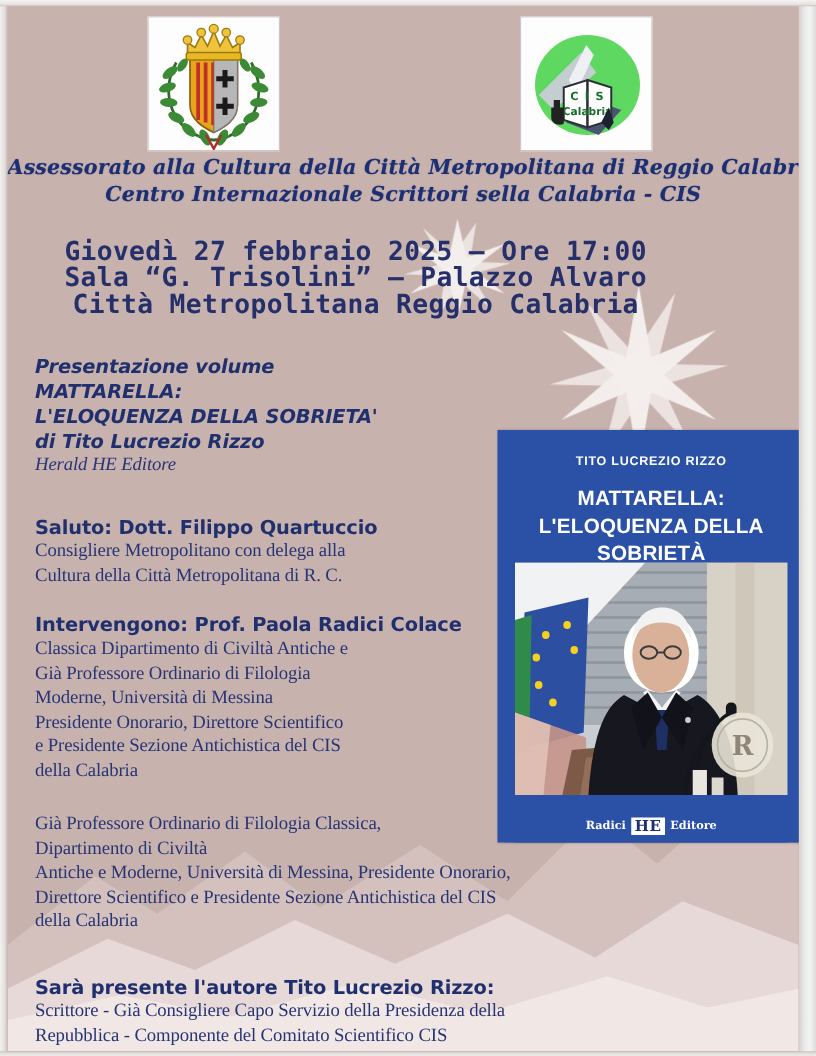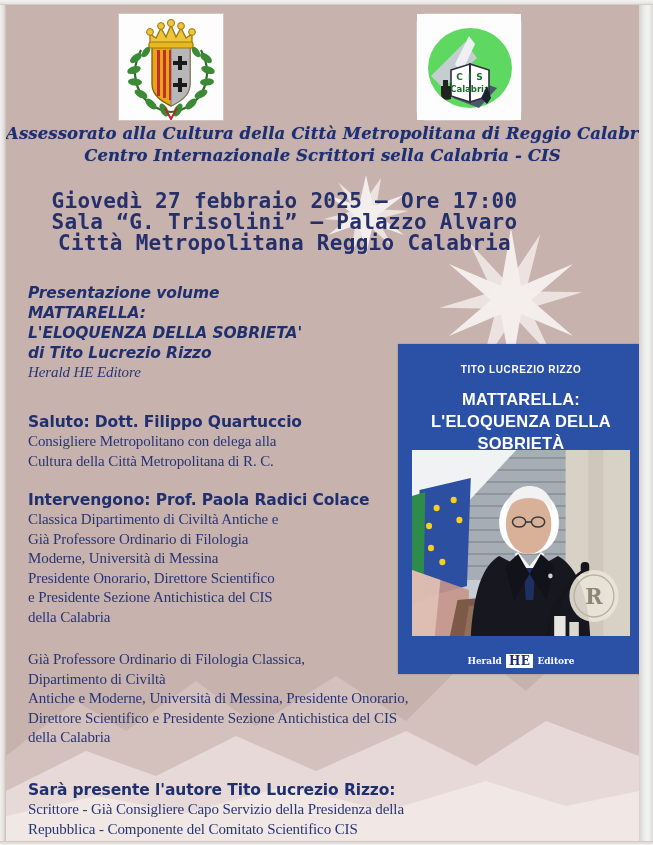--- a/index.html
+++ b/index.html
@@ -64,21 +64,21 @@
   .logos {
     position: absolute; left: 0; top: 3px; width: 633px; height: 112px;
     z-index: 5;
   }
   .logo-box {
     position: absolute;
     background: #fdfdfd;
     border: 1px solid #cfc6c3;
   }
   #logo-comune { left: 112px; top: 5px; width: 104px; height: 106px; }
-  #logo-cis    { left: 410px; top: 5px; width: 104px; height: 106px; border-radius: 11px; }
+  #logo-cis    { left: 410px; top: 5px; width: 104px; height: 106px; }
 
   
   .header-script {
     position: absolute;
     left: 0; top: 118px; width: 633px;
     z-index: 6;
     text-align: center;
     color: #1b2f72;
     font-family: "DejaVu Serif", serif;
     font-style: italic;
@@ -396,21 +396,21 @@
               <circle r="21" fill="none" stroke="#b9b2a0" stroke-width="1.4"></circle>
               <text x="0" y="8" text-anchor="middle" fill="#8d8575" font-family="DejaVu Serif, serif" font-size="22" font-weight="bold">R</text>
             </g>
 
             <rect x="150" y="166" width="12" height="20" fill="#e8e6df"></rect>
             <rect x="166" y="172" width="10" height="14" fill="#dcd8cd"></rect>
           </svg>
         </div>
 
         <div class="book-footer">
-          <span class="he-word">Herald</span>
+          <span class="he-word">Radici</span>
           <span class="he-badge">HE</span>
           <span class="he-word">Editore</span>
         </div>
       </div>
     </div>
 
     <div class="content">
 
       <div class="blk t-present">
         <div class="hand-bold ital">Presentazione volume</div>

